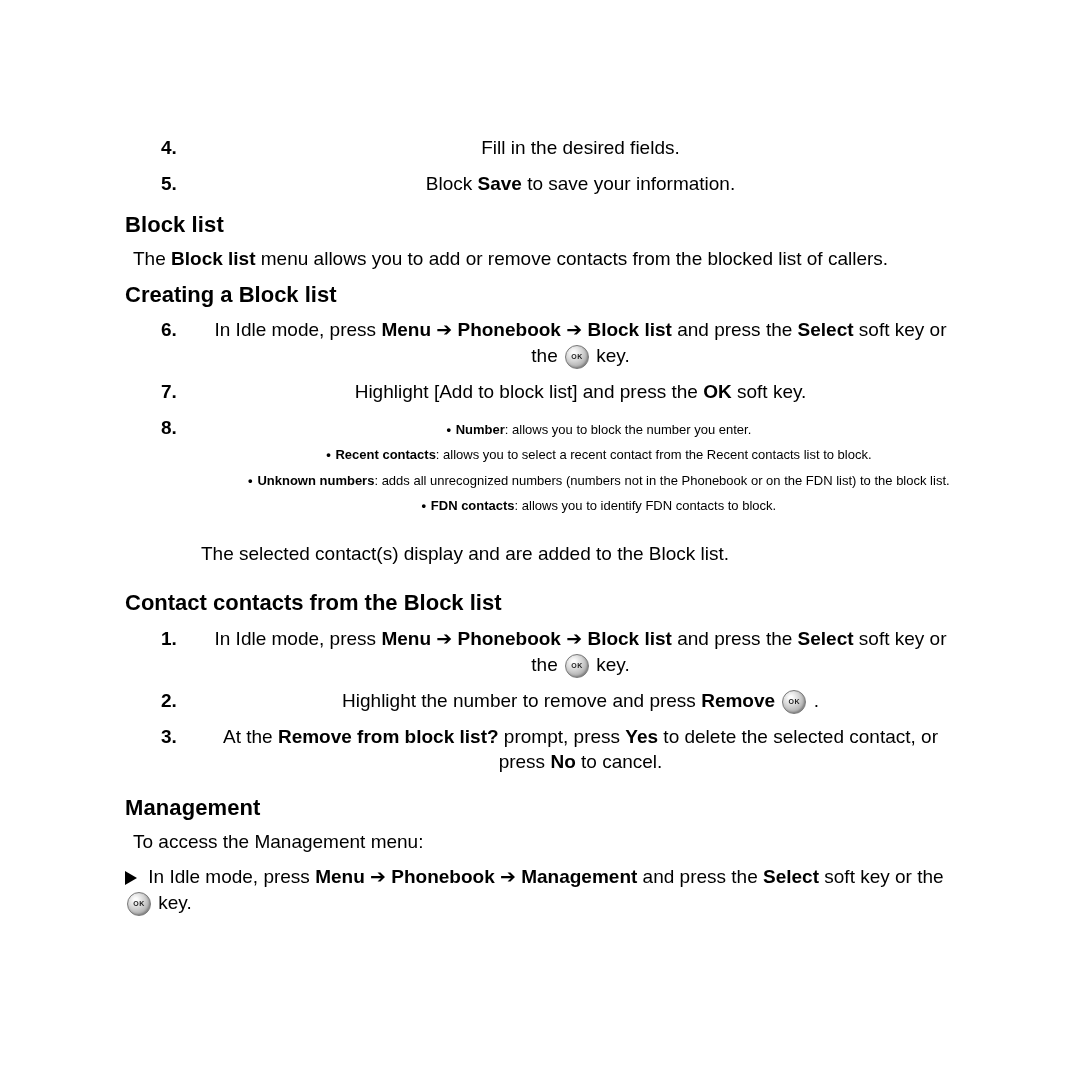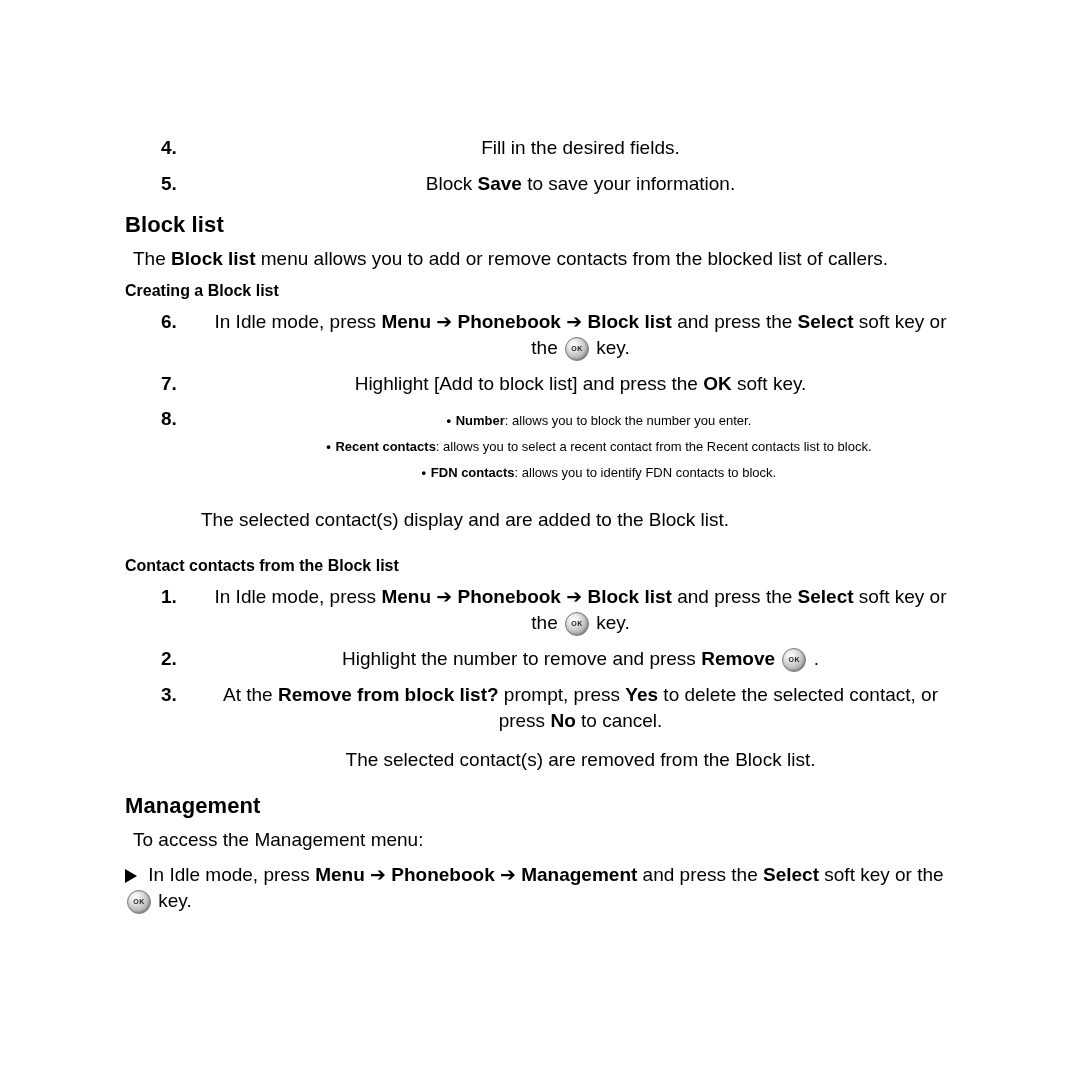--- a/index.html
+++ b/index.html
@@ -40,21 +40,21 @@
   h2.section {
     font-size: 22px;
     font-weight: 900;
     margin: 14px 0 6px 0;
     letter-spacing: 0.1px;
   }
   .intro {
     margin: 4px 0 8px 8px;
   }
   h3.sub {
-    font-size: 16px;
+    font-size: 22px;
     font-weight: 900;
     margin: 6px 0 8px 0;
   }
   ul.bul {
     list-style: none;
     padding: 0 0 0 46px;
     margin: 6px 0 0 0;
     font-family: Arial, Helvetica, sans-serif;
   }
   ul.bul > li {
@@ -137,20 +137,21 @@
       <span class="body">
         <span>Highlight [Add to block list] and press the </span><span class="bolds">OK</span><span> soft key.</span>
       </span>
     </li>
     <li>
       <span class="nn">8.</span>
       <span class="body">
         <ul class="bul">
           <li><span class="bolds">Number</span><span>: allows you to block the number you enter.</span></li>
           <li><span class="bolds">Recent contacts</span><span>: allows you to select a recent contact from the Recent contacts list to block.</span></li>
+          <li><span class="bolds">Unknown numbers</span><span>: adds all unrecognized numbers (numbers not in the Phonebook or on the FDN list) to the block list.</span></li>
           <li><span class="bolds">FDN contacts</span><span>: allows you to identify FDN contacts to block.</span></li>
         </ul>
       </span>
     </li>
   </ol>
 
   <div class="after-list">The selected contact(s) display and are added to the Block list.</div>
 
   <h3 class="sub" style="margin-top:22px;">Contact contacts from the Block list</h3>
 
@@ -164,21 +165,20 @@
     <li>
       <span class="nn">2.</span>
       <span class="body">
         <span>Highlight the number to remove and press </span><span class="bolds">Remove</span> <span class="ok"></span><span> .</span>
       </span>
     </li>
     <li>
       <span class="nn">3.</span>
       <span class="body">
         <span>At the </span><span class="bolds">Remove from block list?</span><span> prompt, press </span><span class="bolds">Yes</span><span> to delete the selected contact, or press </span><span class="bolds">No</span><span> to cancel.</span>
-        <div style="margin-top:14px;">The selected contact(s) are removed from the Block list.</div>
       </span>
     </li>
   </ol>
 
   <h2 class="section" style="margin-top:18px;">Management</h2>
   <div class="intro">To access the Management menu:</div>
 
   <div class="arrow-line" style="margin-top:10px;">
     <span class="tri"></span>
     <span>In Idle mode, press </span><span class="bolds">Menu</span><span> ➔ </span><span class="bolds">Phonebook</span><span> ➔ </span><span class="bolds">Management</span><span> and press the </span><span class="bolds">Select</span><span> soft key or the </span><span class="ok"></span><span> key.</span>

